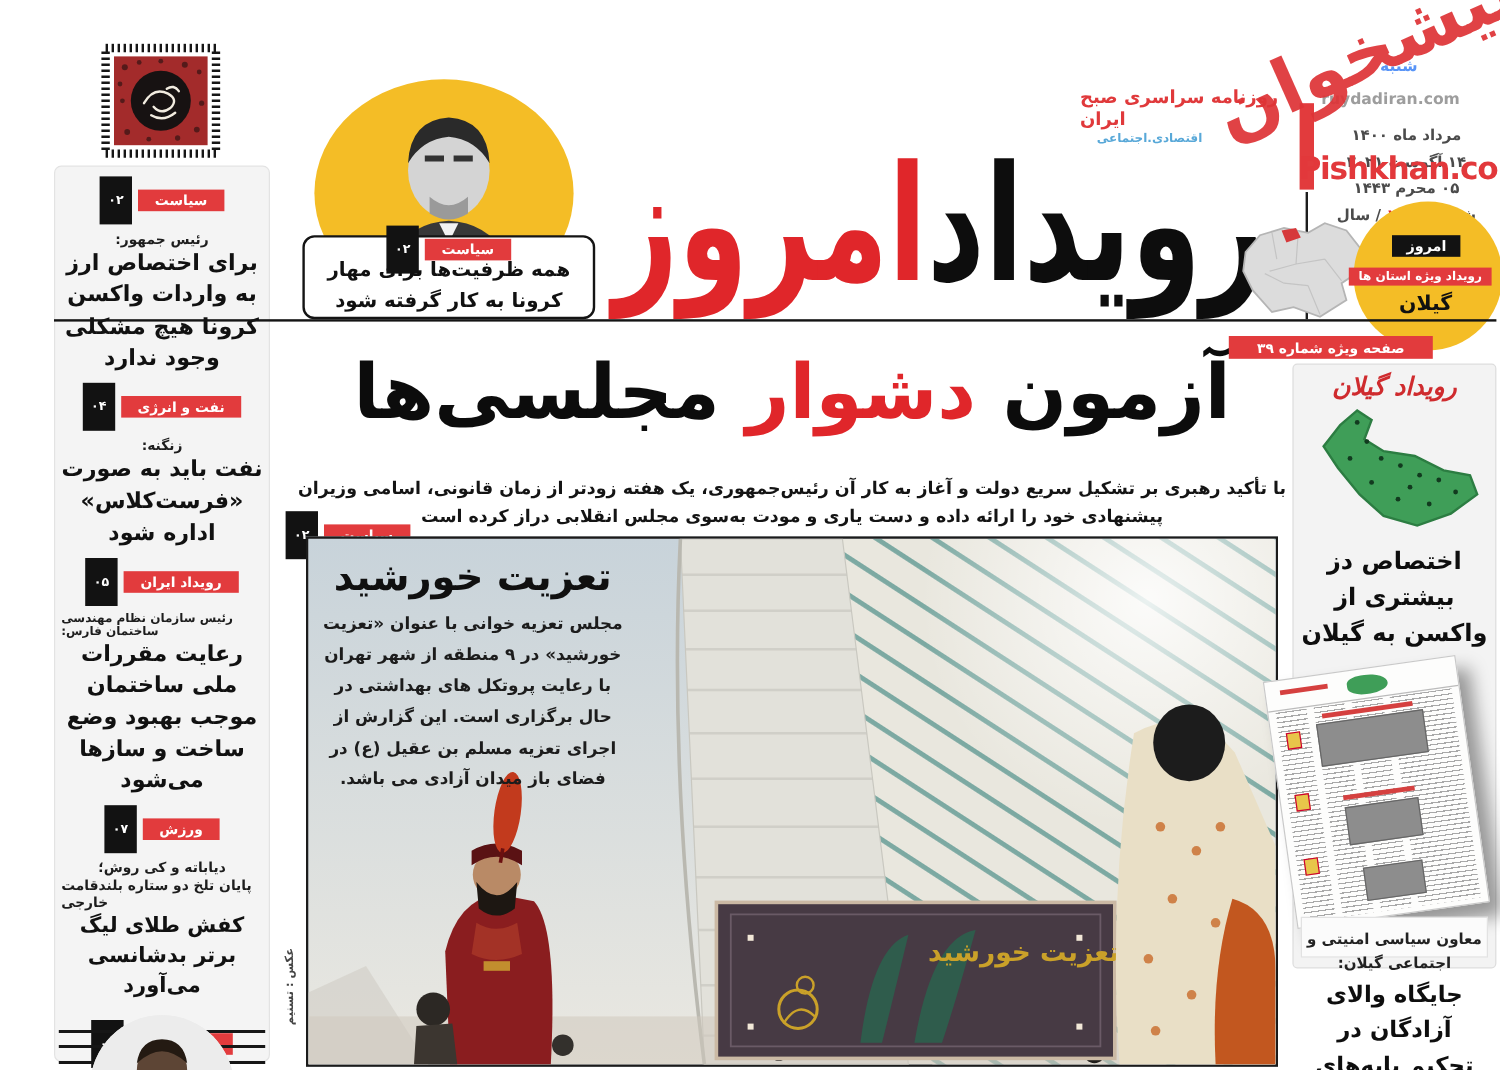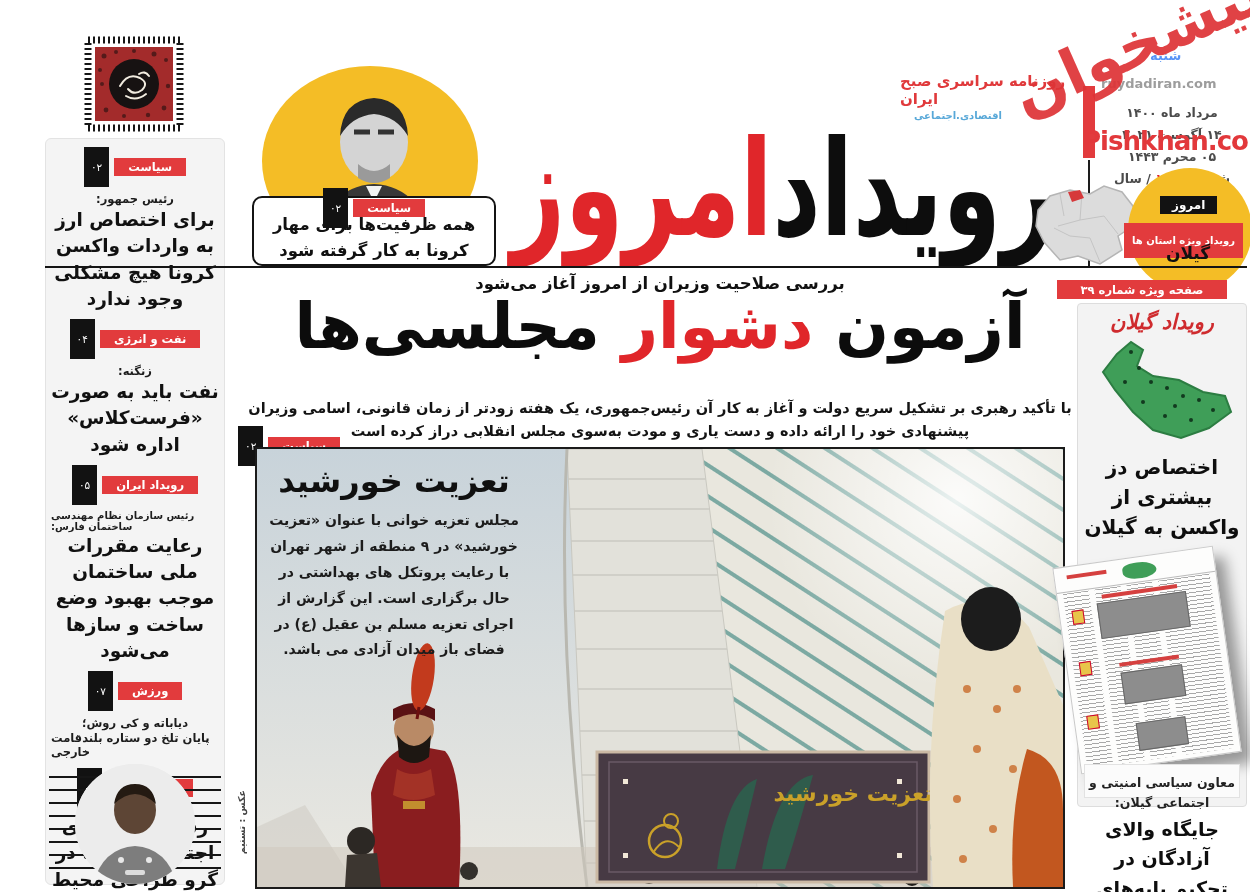--- a/index.html
+++ b/index.html
@@ -1,21 +1,21 @@
 <!DOCTYPE html>
 <html lang="fa" dir="rtl"><head>
 <meta charset="utf-8">
 <style>
   html,body{margin:0;padding:0;background:#fff;font-family:"DejaVu Sans",sans-serif;}
   #page{position:relative;width:1250px;height:892px;background:#fff;overflow:hidden;direction:rtl;color:#151515;}
   .abs{position:absolute;}
   
   .tagrow{display:flex;flex-direction:row;align-items:center;justify-content:center;gap:5px;direction:rtl;}
   .tag{background:#e23b3d;color:#fff;font-size:11.5px;font-weight:bold;padding:2px 14px;line-height:14px;}
-  .pg{background:#121212;color:#fff;font-size:10.5px;font-weight:normal;padding:14px 7px;line-height:12px;}
+  .pg{background:#121212;color:#fff;font-size:10.5px;font-weight:bold;padding:14px 7px;line-height:12px;}
   
   #left-box{left:45px;top:138px;width:180px;height:747px;background:#f4f4f4;border:1px solid #e3e3e3;border-radius:6px;
             display:flex;flex-direction:column;align-items:center;padding:8px 5px;box-sizing:border-box;}
   .ls-kicker{font-size:11.5px;font-weight:bold;color:#1d1d1d;text-align:left;margin:5px 0 1px;}
   .ls-kicker.small{font-size:10px;}
   .ls-head{font-size:18.5px;line-height:1.42;font-weight:bold;color:#111;text-align:center;margin-bottom:7px;}
   .ls-head.sm{font-size:17.5px;}
   #player-block{position:relative;width:172px;height:128px;margin:2px 0 6px;}
   #player-lines{position:absolute;left:0;top:14px;width:172px;height:96px;
      background:repeating-linear-gradient(to bottom,#161616 0 2.5px,transparent 2.5px 13px);}
@@ -39,38 +39,38 @@
   #vline{left:1088px;top:160px;width:2px;height:106px;background:#1d1d1d;}
   #weekday{left:1150px;top:48px;color:#3b82f6;font-size:13px;font-weight:bold;opacity:.85;}
   #datecol{left:1098px;top:102px;width:148px;text-align:center;font-size:12.5px;font-weight:bold;color:#4b4b4b;line-height:22px;}
   #datecol .issue-num{color:#e0262a;}
   #wm-ruydad{left:1101px;top:76px;font-size:13px;font-weight:bold;color:#9d9d9d;direction:ltr;}
   #wm-pishkhan-fa{left:1118px;top:-12px;width:150px;font-size:62px;font-weight:bold;color:#de3336;transform:rotate(-24deg);opacity:.92;line-height:1;}
   #wm-pishkhan-en{left:1082px;top:126px;font-size:26px;font-weight:bold;color:#e2383b;direction:ltr;letter-spacing:-1px;}
   #iran-map{left:1030px;top:176px;width:114px;height:94px;}
   #today-circle{left:1128px;top:168px;width:124px;height:124px;border-radius:50%;background:#f4bd26;}
   #today-label{left:1160px;top:196px;background:#121212;color:#fff;font-size:12px;font-weight:bold;padding:2px 12px;}
-  #special-label{left:1124px;top:223px;background:#e23b3d;color:#fff;font-size:10px;font-weight:bold;padding:12px 8px;white-space:nowrap;}
+  #special-label{left:1124px;top:223px;background:#e23b3d;color:#fff;font-size:10px;font-weight:bold;padding:2px 8px;white-space:nowrap;}
   #province-label{left:1148px;top:243px;width:80px;text-align:center;font-size:17px;font-weight:bold;color:#111;}
   #hline{left:45px;top:266px;width:1202px;height:2px;background:#141414;}
   
   #lead-kicker{left:255px;top:274px;width:810px;text-align:center;font-size:16.5px;font-weight:bold;color:#101010;}
   #lead-headline{left:255px;top:294px;width:810px;text-align:center;font-size:63px;font-weight:bold;letter-spacing:-2px;line-height:1.05;color:#0c0c0c;white-space:nowrap;}
   #lead-headline .red{color:#e0262a;}
   #lead-sub{left:228px;top:397px;width:864px;text-align:center;font-size:14.5px;font-weight:bold;line-height:1.62;color:#141414;}
   #lead-tag{left:238px;top:426px;}
   
   #photo{left:255px;top:447px;width:806px;height:438px;border:2px solid #1b1b1b;box-sizing:content-box;background:#cfd8de;}
   #photo svg{display:block;}
   #photo-caption{position:absolute;left:265px;top:462px;width:258px;}
   #photo-title{font-size:32px;font-weight:bold;color:#101010;text-align:center;letter-spacing:-1px;}
   #photo-body{margin-top:8px;font-size:14px;font-weight:bold;line-height:1.85;color:#1c1c1c;text-align:center;}
   #photo-credit{left:236px;top:790px;font-size:9.5px;font-weight:bold;color:#444;writing-mode:vertical-rl;transform:rotate(180deg);}
   
-  #gilan-banner{left:1057px;top:280px;width:170px;height:19px;background:#e23b3d;color:#fff;font-size:11.5px;font-weight:bold;
+  #gilan-banner{left:1024px;top:280px;width:170px;height:19px;background:#e23b3d;color:#fff;font-size:11.5px;font-weight:bold;
       display:flex;align-items:center;justify-content:center;}
   #gilan-box{left:1077px;top:303px;width:170px;height:504px;background:#f3f3f3;border:1px solid #ddd;border-radius:4px;box-sizing:border-box;}
   #gilan-title{margin-top:6px;text-align:center;font-size:21px;font-weight:bold;font-style:italic;color:#cf2b2e;}
   #gilan-map{display:block;margin:4px auto 0;}
   #gilan-k1{margin-top:4px;text-align:center;font-size:12.5px;font-weight:bold;line-height:1.7;color:#222;}
   #gilan-h1{margin-top:2px;text-align:center;font-size:20px;font-weight:bold;line-height:1.5;color:#0e0e0e;}
   #gilan-card2{position:absolute;left:6px;right:6px;top:460px;bottom:8px;background:#fbfbfb;border:1px solid #e2e2e2;}
   #gilan-k2{margin-top:8px;text-align:center;font-size:12.5px;font-weight:bold;line-height:1.6;color:#222;}
   #gilan-h2{margin-top:2px;text-align:center;font-size:19px;font-weight:bold;line-height:1.55;color:#0e0e0e;}
   
@@ -135,20 +135,21 @@
     </div>
     <div class="ls-kicker small">رئیس سازمان نظام مهندسی ساختمان فارس:</div>
     <div class="ls-head">رعایت مقررات ملی ساختمان موجب بهبود وضع ساخت و سازها می‌شود</div>
 
     <div class="tagrow">
       <span class="tag">ورزش</span>
       <span class="pg">۰۷</span>
     </div>
     <div class="ls-kicker">دیاباته و کی روش؛</div>
     <div class="ls-kicker" style="margin-top:0">پایان تلخ دو ستاره بلندقامت خارجی</div>
+    <div class="ls-head sm">کفش طلای لیگ برتر بدشانسی می‌آورد</div>
     <div id="player-block">
       <div id="player-lines"></div>
       <div id="player-circle">
         <svg viewBox="0 0 120 120" width="120" height="120">
           <rect width="120" height="120" fill="#ececec"></rect>
           <ellipse cx="60" cy="46" rx="21" ry="24" fill="#5d4535"></ellipse>
           <path d="M39,40 Q42,20 60,20 Q78,20 81,40 Q70,30 60,30 Q50,30 39,40 Z" fill="#241a12"></path>
           <path d="M18,120 Q28,84 60,82 Q92,84 102,120 Z" fill="#7d7d7d"></path>
           <circle cx="46" cy="96" r="3" fill="#e8e8e8"></circle>
             <circle cx="74" cy="96" r="3" fill="#e8e8e8"></circle>
@@ -216,21 +217,20 @@
     <path d="M30,18 L34,40 M52,16 L50,44 M50,44 L28,50 M50,44 L74,40 M74,40 L88,58 M40,60 L60,62 M60,62 L70,86 M24,52 L40,60" stroke="#c4c4c4" stroke-width="1" fill="none"></path>
     <polygon points="38,16 50,14 54,22 42,26" fill="#d6393b"></polygon>
   </svg>
   <div id="today-circle" class="abs"></div>
   <div id="today-label" class="abs">امروز</div>
   <div id="special-label" class="abs">رویداد ویژه استان ها</div>
   <div id="province-label" class="abs">گیلان</div>
 
   <div id="hline" class="abs"></div>
 
-  <div id="lead-kicker" class="abs">بررسی صلاحیت وزیران از امروز آغاز می‌شود</div>
   <div id="lead-headline" class="abs">
     <span>آزمون </span><span class="red">دشوار</span><span> مجلسی‌ها</span>
   </div>
   <div id="lead-sub" class="abs">با تأکید رهبری بر تشکیل سریع دولت و آغاز به کار آن رئیس‌جمهوری، یک هفته زودتر از زمان قانونی، اسامی وزیران پیشنهادی خود را ارائه داده و دست یاری و مودت به‌سوی مجلس انقلابی دراز کرده است</div>
   <div id="lead-tag" class="abs tagrow">
     <span class="tag">سیاست</span>
     <span class="pg">۰۲</span>
   </div>
 
   <div id="photo" class="abs">

